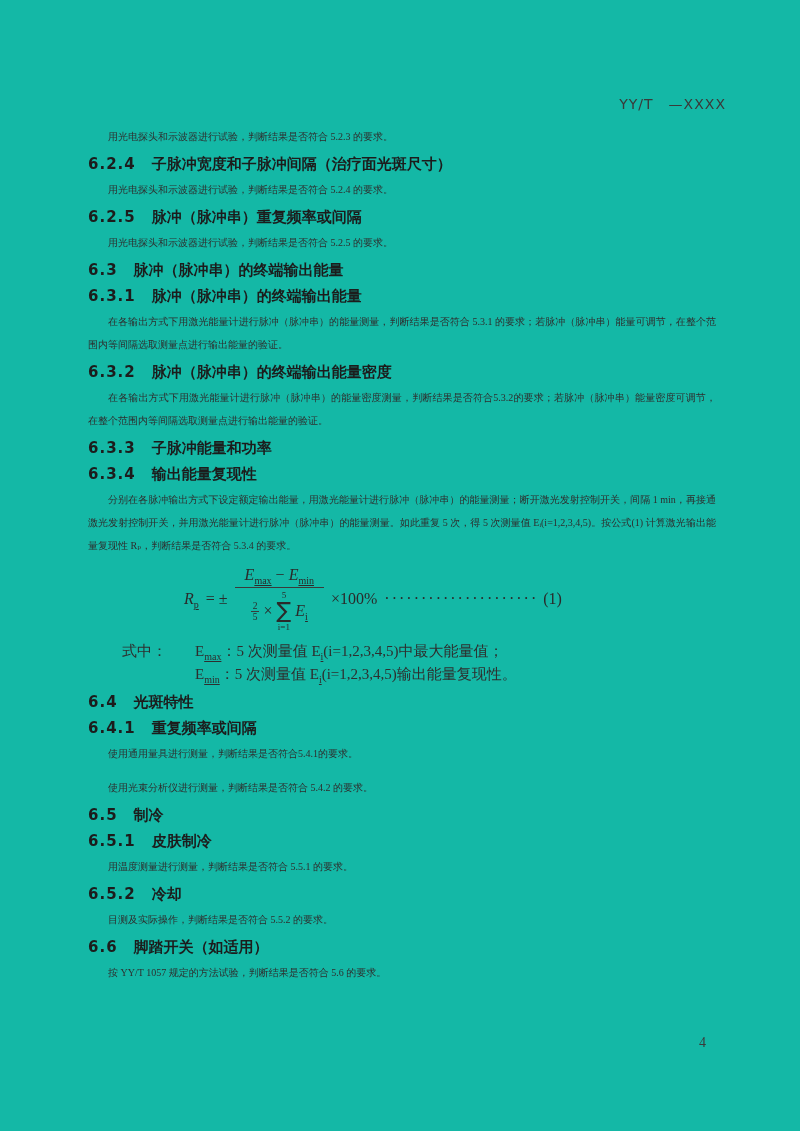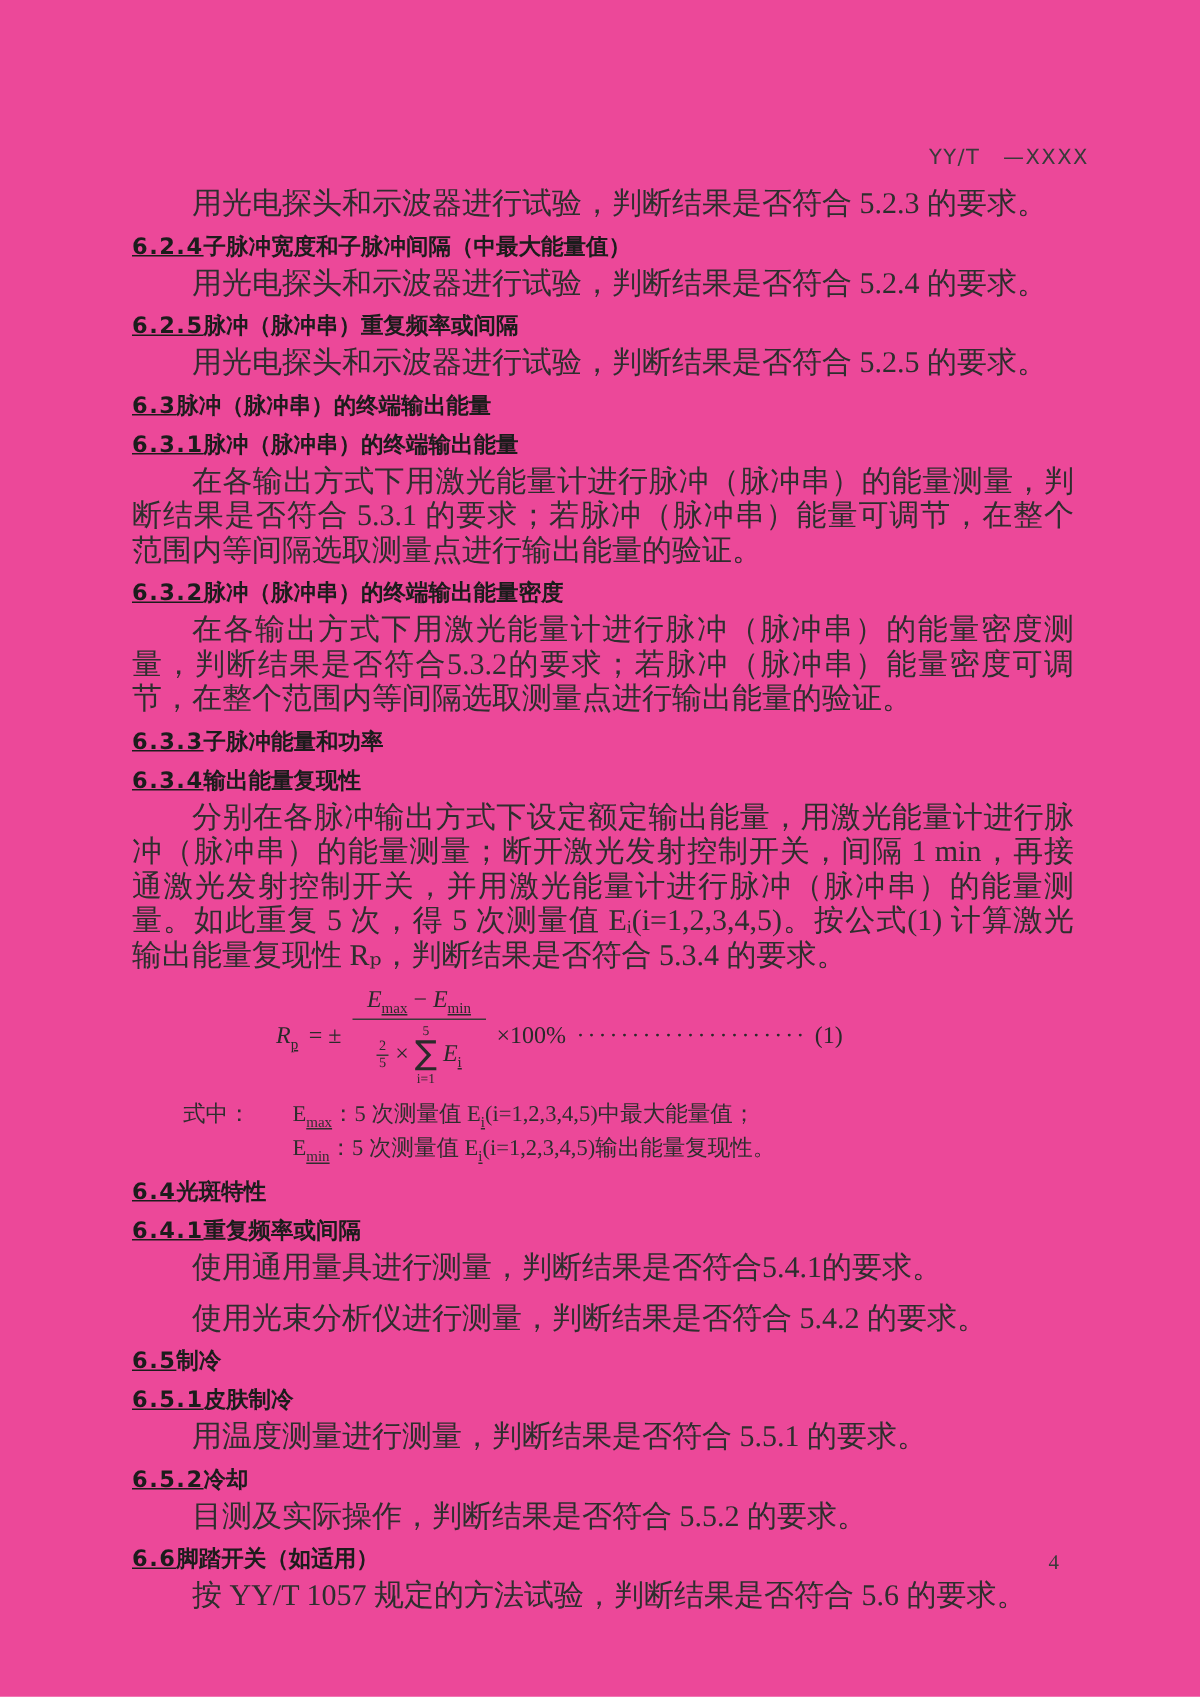--- a/index.html
+++ b/index.html
@@ -4,42 +4,42 @@
 <style>
   html,body{margin:0;padding:0;}
   body{
     width:800px;height:1131px;
     background:#ffffff;
     font-family:"Liberation Serif","DejaVu Serif",serif;
     color:#2e2e2e;
     -webkit-font-smoothing:antialiased;
   }
   .page{
-    position:relative;width:800px;height:1131px;overflow:hidden;background:#ec4899;
+    position:relative;width:800px;height:1131px;overflow:hidden;background:#14b8a6;
   }
   .doc-header{
     position:absolute;top:96px;right:74px;
     font-family:"DejaVu Sans","Liberation Sans",sans-serif;
     font-size:14px;letter-spacing:1px;color:#3a3a3a;
   }
   .content{
     position:absolute;top:121px;left:88px;width:628px;
   }
   .para{
     margin:4px 0 5px;
-    font-size:20px;line-height:23px;
+    font-size:10px;line-height:23px;
     text-indent:2em;text-align:justify;color:#2e2e2e;
   }
   .para.gap-top{margin-top:11px;}
   .hd{
     margin:7px 0 4px;
     font-family:"DejaVu Sans","Liberation Sans",sans-serif;
     font-weight:700;font-size:15px;line-height:19px;color:#1c1c1c;
   }
-  .hd .hnum{letter-spacing:1px;text-decoration:underline;}
+  .hd .hnum{margin-right:16px;letter-spacing:1px;}
   
   .formula-wrap{
     display:flex;align-items:center;gap:5px;
     margin:9px 0 8px 96px;
     font-size:16px;color:#2a2a2a;
   }
   .it{font-style:italic;font-family:"Liberation Serif","DejaVu Serif",serif;}
   sub{font-size:10px;line-height:0;text-decoration:underline;}
   .f-lhs{margin-right:2px;}
   .frac{display:inline-flex;flex-direction:column;align-items:center;margin:0 2px;}
@@ -76,21 +76,21 @@
 <body>
 
 <div class="page">
 
   <div class="doc-header">YY/T　—XXXX</div>
 
   <main class="content">
 
     <p class="para">用光电探头和示波器进行试验，判断结果是否符合 5.2.3 的要求。</p>
 
-    <h3 class="hd"><span class="hnum">6.2.4</span><span>子脉冲宽度和子脉冲间隔（中最大能量值）</span></h3>
+    <h3 class="hd"><span class="hnum">6.2.4</span><span>子脉冲宽度和子脉冲间隔（治疗面光斑尺寸）</span></h3>
     <p class="para">用光电探头和示波器进行试验，判断结果是否符合 5.2.4 的要求。</p>
 
     <h3 class="hd"><span class="hnum">6.2.5</span><span>脉冲（脉冲串）重复频率或间隔</span></h3>
     <p class="para">用光电探头和示波器进行试验，判断结果是否符合 5.2.5 的要求。</p>
 
     <h3 class="hd"><span class="hnum">6.3</span><span>脉冲（脉冲串）的终端输出能量</span></h3>
 
     <h3 class="hd"><span class="hnum">6.3.1</span><span>脉冲（脉冲串）的终端输出能量</span></h3>
     <p class="para">在各输出方式下用激光能量计进行脉冲（脉冲串）的能量测量，判断结果是否符合 5.3.1 的要求；若脉冲（脉冲串）能量可调节，在整个范围内等间隔选取测量点进行输出能量的验证。</p>
 

